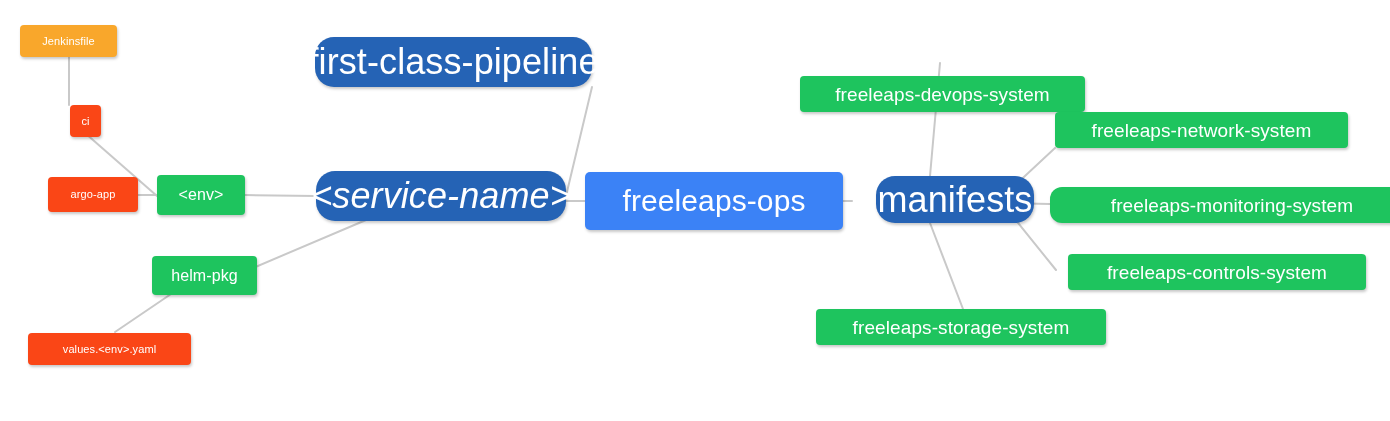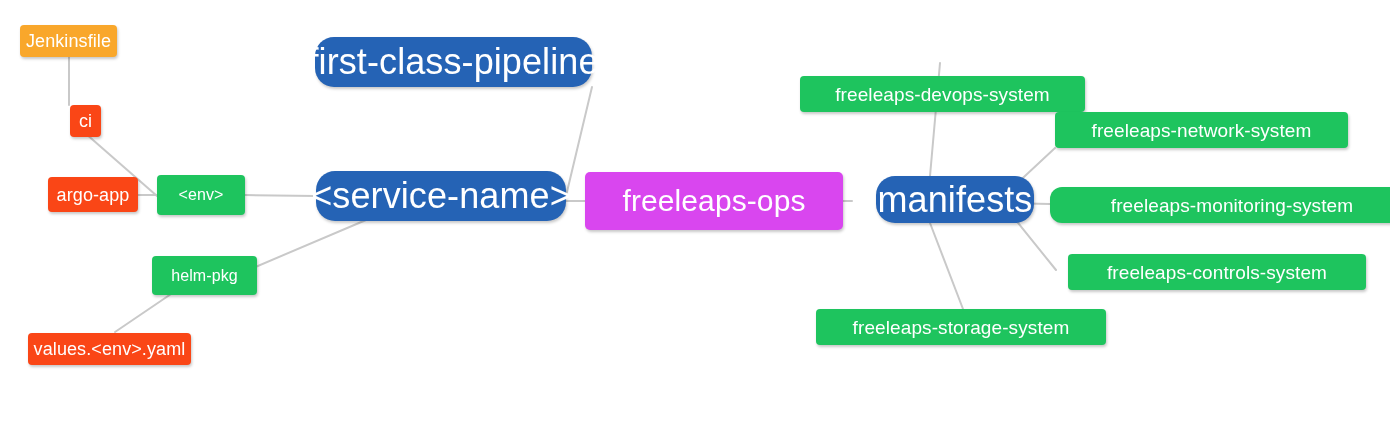--- a/index.html
+++ b/index.html
@@ -36,34 +36,34 @@
     border-radius: 4px;
     color: #ffffff;
     white-space: nowrap;
     line-height: 1;
     letter-spacing: 0.1px;
     box-shadow: 1px 2px 3px rgba(0,0,0,0.22);
     cursor: pointer;
     user-select: none;
   }
   .node.root {
-    background: #d946ef;
+    background: #3b82f6;
     border-radius: 5px;
   }
   .node.blue   { background: #2563b5; }
   .node.green  { background: #1ec45e; }
   .node.red    { background: #fa4616; margin-left: 16px; }
   .node.orange { background: #f9a72b; }
 
   
   .sz-xl { font-size: 30px; }
   .sz-lg { font-size: 36px; border-radius: 19px; }
   .sz-md { font-size: 16px; }
   .sz-sm { font-size: 19px; }
-  .sz-xs { font-size: 18px; }
+  .sz-xs { font-size: 11px; }
 </style>
 </head>
 <body>
 
 <div id="canvas">
 
   <svg id="edges" viewBox="0 0 1390 421" xmlns="http://www.w3.org/2000/svg">
     <g fill="none" stroke="#c9c9c9" stroke-width="2" stroke-linecap="round">
 
       <path d="M 69,57 L 69,105"></path>
@@ -99,21 +99,21 @@
   <div class="node root sz-xl" style="left:585px; top:172px; width:258px; height:58px;">freeleaps-ops</div>
 
   <div class="node orange sz-xs" style="left:20px; top:25px; width:97px; height:32px;">Jenkinsfile</div>
 
   <div class="node red sz-xs" style="left:54px; top:105px; width:31px; height:32px;">ci</div>
 
   <div class="node red sz-xs" style="left:32px; top:177px; width:90px; height:35px;">argo-app</div>
 
   <div class="node green sz-md" style="left:157px; top:175px; width:88px; height:40px;">&lt;env&gt;</div>
 
-  <div class="node blue sz-lg" style="left:316px; top:171px; width:250px; height:50px;">&lt;service-name&gt;</div>
+  <div class="node blue sz-lg" style="left:316px; top:171px; width:250px; height:50px;font-style:italic;">&lt;service-name&gt;</div>
 
   <div class="node blue sz-lg" style="left:315px; top:37px; width:277px; height:50px;">first-class-pipeline</div>
 
   <div class="node green sz-md" style="left:152px; top:256px; width:105px; height:39px;">helm-pkg</div>
 
   <div class="node red sz-xs" style="left:12px; top:333px; width:163px; height:32px;">values.&lt;env&gt;.yaml</div>
 
   <div class="node blue sz-lg" style="left:876px; top:176px; width:158px; height:47px;">manifests</div>
 
   <div class="node green sz-sm" style="left:800px; top:28px; width:285px; height:36px;margin-top:48px;">freeleaps-devops-system</div>

